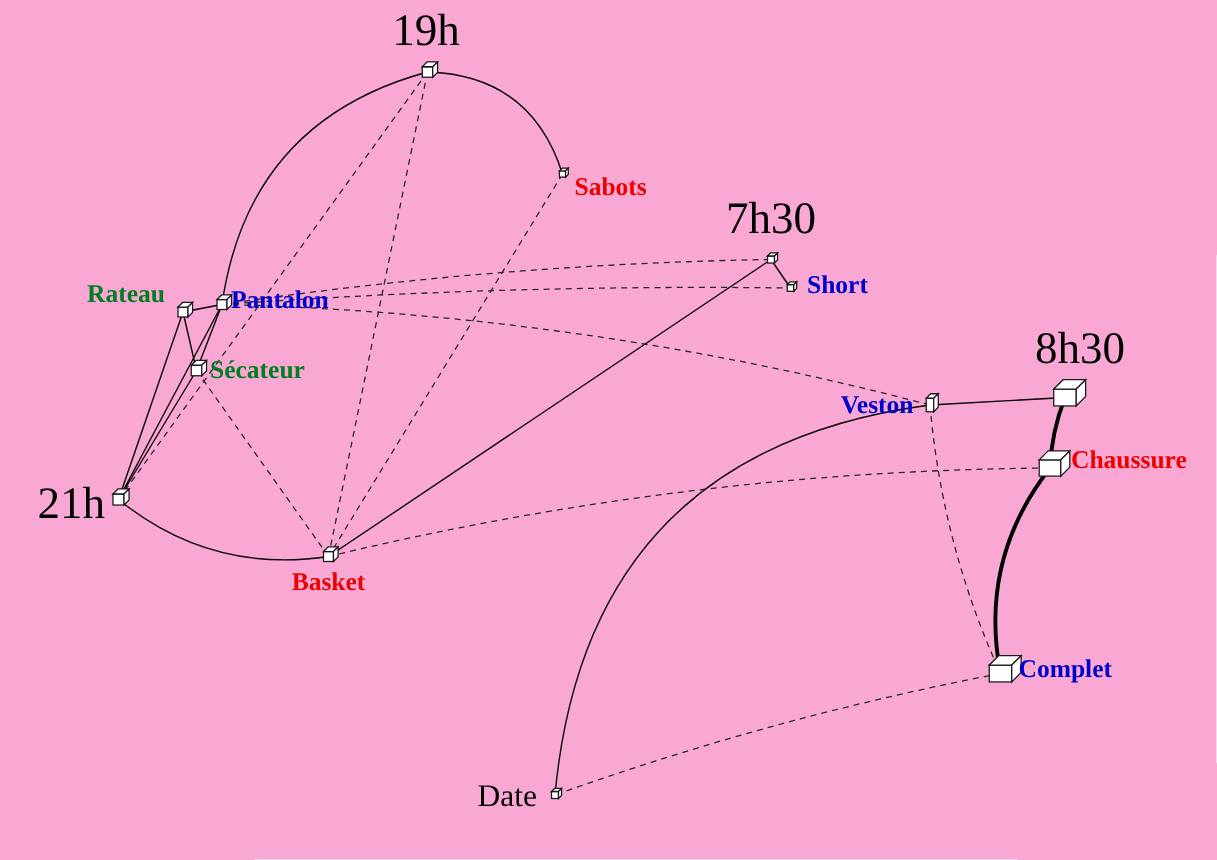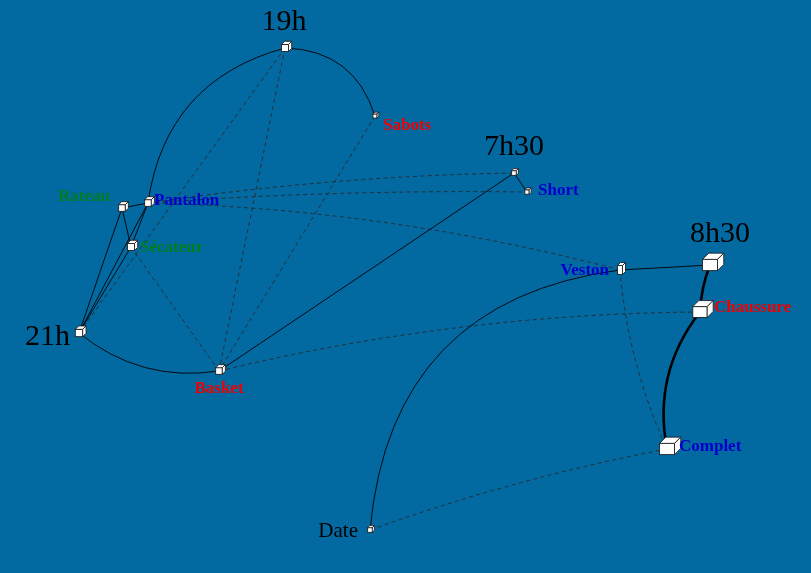--- a/index.html
+++ b/index.html
@@ -8,21 +8,21 @@
     padding: 0;
     background: #ffffff;
   }
   body {
     font-family: "Liberation Serif", "DejaVu Serif", serif;
   }
   #canvas-wrap {
     position: relative;
     width: 811px;
     height: 573px;
-    background: #0369a1;
+    background: #f9a8d4;
     overflow: hidden;
   }
   svg#graph {
     position: absolute;
     left: 0;
     top: 0;
     width: 811px;
     height: 573px;
     display: block;
   }

